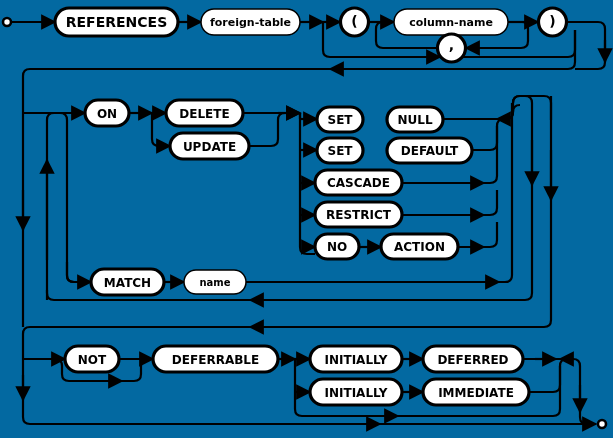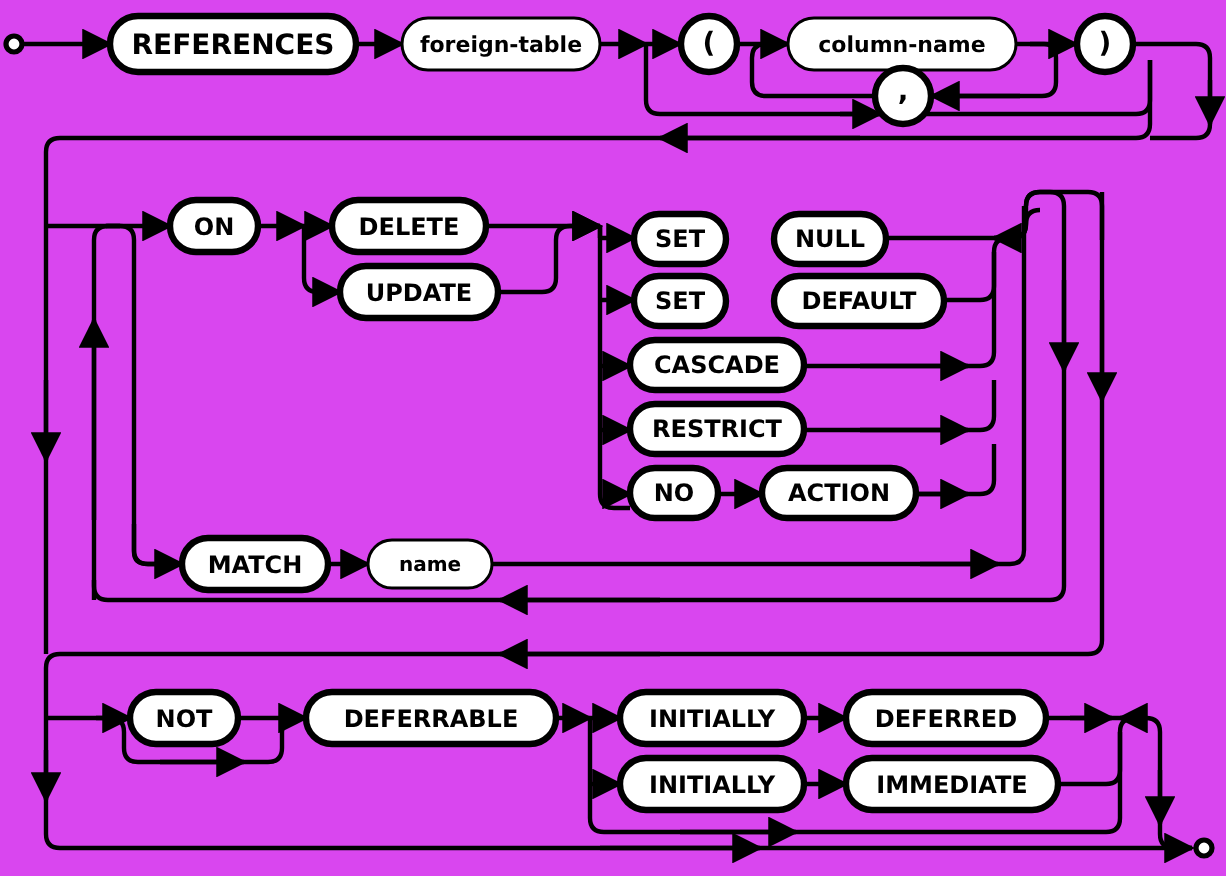--- a/index.html
+++ b/index.html
@@ -1,19 +1,19 @@
 <!DOCTYPE html>
 <html><head>
 <meta charset="utf-8">
 <style>
   html,body{margin:0;padding:0;background:#ffffff;}
   #diagram-root{
     position:relative;
     width:613px;height:438px;
-    background:#d946ef;
+    background:#0369a1;
     font-family:"Liberation Sans", sans-serif;
     overflow:hidden;
   }
   svg#rr{display:block;width:613px;height:438px;}
   .track{fill:none;stroke:#000000;stroke-width:2.2;stroke-linecap:butt;stroke-linejoin:round;}
   .arrowhead{fill:#000000;stroke:none;}
   .term-box{fill:#ffffff;stroke:#000000;stroke-width:3.2;}
   .nonterm-box{fill:#ffffff;stroke:#000000;stroke-width:1.5;}
   .endpoint{fill:#ffffff;stroke:#000000;stroke-width:2.6;}
   text.term-label{

